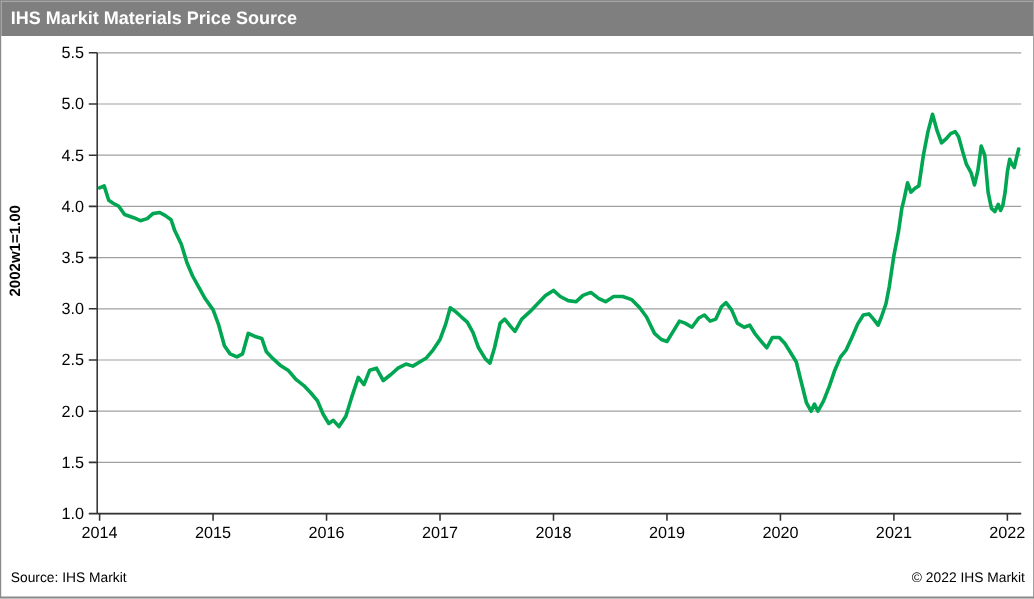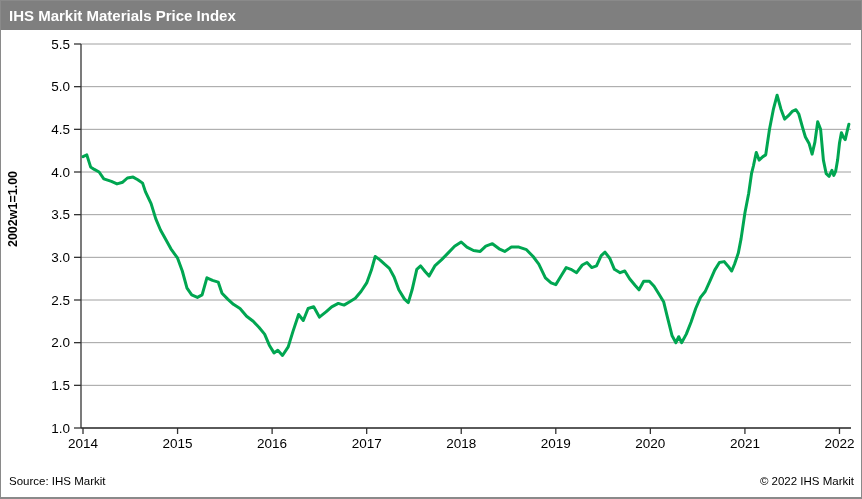--- a/index.html
+++ b/index.html
@@ -86,16 +86,16 @@
         <line x1="838.48" y1="427" x2="838.48" y2="433" stroke="#333333" stroke-width="1.3"></line>
         <text x="838.48" y="447" text-anchor="middle" font-size="13.5" fill="#000000">2022</text>
         <polyline points="82.0,155.6 85.8,153.9 89.6,165.9 93.3,168.4 98.1,171.0 102.8,177.8 110.4,180.4 116.0,182.9 121.7,181.2 126.4,177.0 132.1,176.1 136.8,178.7 141.6,182.1 144.4,190.6 150.1,202.6 154.8,217.9 159.5,229.0 165.2,239.3 169.9,247.8 176.6,257.2 181.3,270.0 186.0,287.1 190.7,293.9 196.4,296.4 201.1,293.9 205.9,276.8 211.5,279.4 217.2,281.1 221.0,292.2 226.7,298.1 232.4,303.3 239.0,307.5 245.6,315.2 252.2,320.3 257.9,326.3 263.6,333.1 268.3,344.2 273.0,351.9 276.8,349.3 281.5,354.5 287.2,345.9 291.9,330.6 297.6,313.5 302.3,319.5 307.1,307.5 312.7,305.8 318.4,316.1 325.0,310.9 330.7,305.8 337.3,302.4 343.0,304.1 348.7,300.7 354.3,297.3 360.0,290.5 365.7,281.9 370.4,269.1 374.2,255.5 378.9,258.9 383.6,263.2 388.4,267.4 393.1,276.0 397.8,288.8 403.5,298.1 407.3,301.6 411.1,288.8 415.8,268.3 419.6,264.9 424.3,270.8 428.1,275.1 433.8,264.9 440.4,258.9 447.0,252.1 453.6,245.2 460.2,241.0 465.9,246.1 472.5,249.5 479.2,250.4 484.8,245.2 491.4,242.7 498.1,247.8 503.7,250.4 510.4,246.1 517.9,246.1 525.5,248.7 532.1,255.5 537.8,263.2 544.4,276.8 550.1,281.9 554.8,283.6 560.5,274.3 565.2,266.6 569.9,268.3 575.6,271.7 581.3,264.0 586.0,261.5 590.7,266.6 595.5,264.9 600.2,254.6 604.0,251.2 608.7,257.2 613.4,268.3 619.1,271.7 623.8,270.0 628.6,277.7 634.2,284.5 638.0,288.8 642.7,280.2 648.4,280.2 653.1,285.3 657.9,293.0 662.6,300.7 666.4,316.1 671.1,334.8 674.9,341.7 677.7,335.7 680.6,341.7 685.3,333.1 690.0,321.2 694.7,307.5 699.5,296.4 704.2,290.5 708.9,280.2 713.7,269.1 718.4,261.5 723.1,260.6 726.9,264.9 730.7,270.0 733.5,263.2 737.3,252.1 740.1,237.6 743.9,212.0 747.7,192.3 750.5,172.7 752.4,165.0 755.3,151.4 758.1,159.1 761.9,155.6 764.7,153.9 768.5,128.3 772.3,108.7 776.1,94.2 779.9,107.9 783.6,118.1 787.4,114.7 791.2,110.4 795.0,108.7 797.8,113.0 801.6,126.6 804.4,136.0 808.2,142.8 811.1,153.1 813.9,141.1 816.7,120.7 819.6,128.3 822.4,159.1 825.2,172.7 828.1,175.3 830.9,169.3 832.8,174.4 834.7,170.1 836.6,159.1 838.5,142.0 840.4,131.7 842.3,136.0 844.2,138.6 846.0,130.9 847.9,123.2" fill="none" stroke="#00a651" stroke-width="3" stroke-linejoin="round" stroke-linecap="round"></polyline>
       </g>
     <text transform="rotate(-90 16 208)" x="16" y="208" text-anchor="middle" font-size="12.5" font-weight="bold" fill="#000000">2002w1=1.00</text>
     <text x="8" y="484" font-size="11.5" fill="#000000">Source: IHS Markit</text>
     <text x="853" y="484" text-anchor="end" font-size="11.5" fill="#000000">© 2022 IHS Markit</text>
   </svg>
 
   <div id="titlebar">
-    <span>IHS Markit Materials Price Index</span>
+    <span>IHS Markit Materials Price Source</span>
   </div>
 
 </div>
 
 </body></html>

